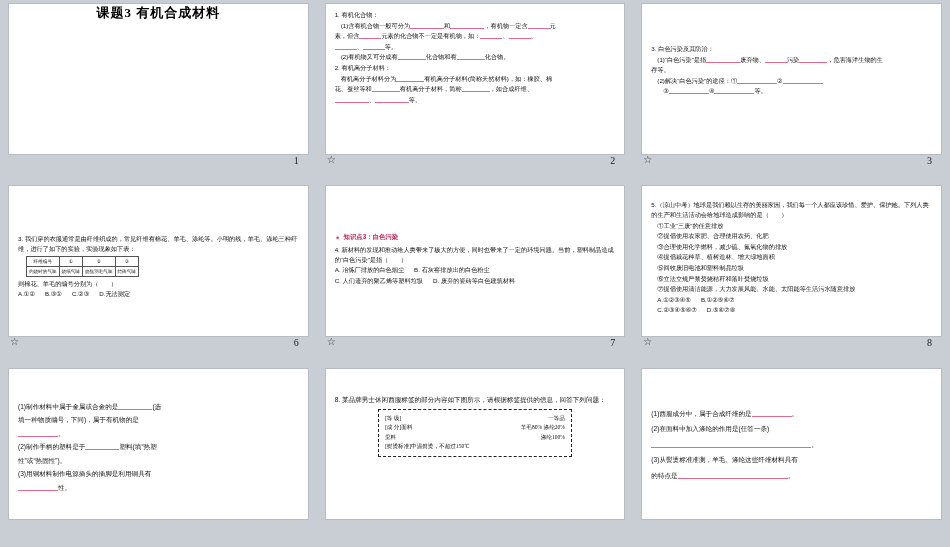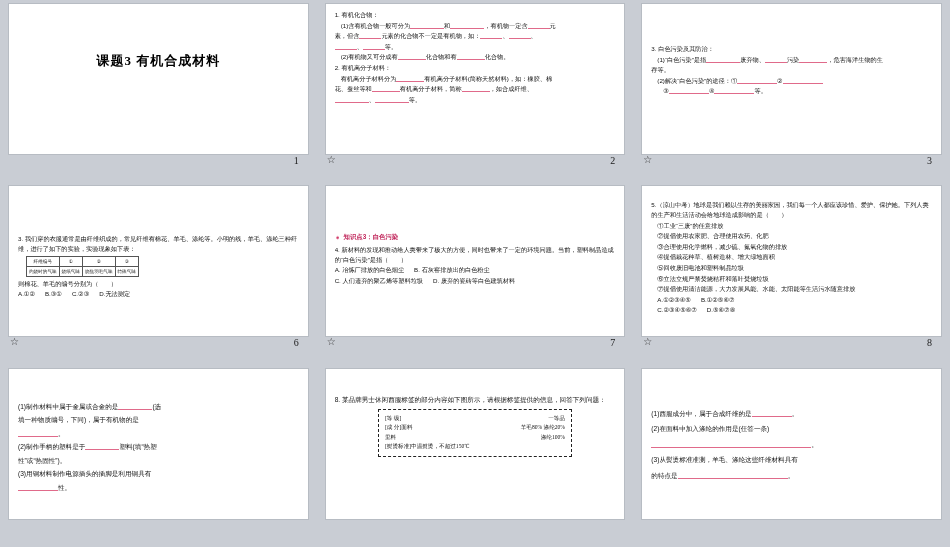--- a/index.html
+++ b/index.html
@@ -63,21 +63,20 @@
     left: 2px;
     top: -1px;
     font-size: 10px;
     color: #333;
   }
   
   .title-slide {
     display: flex;
     align-items: flex-start;
     justify-content: center;
-    padding-top: 48px;
   }
   .maintitle {
     font-family: "Liberation Serif", serif;
     font-weight: bold;
     font-size: 13px;
     letter-spacing: 1px;
     color: #000;
   }
   
   .ln { margin: 0 0 1px 0; white-space: nowrap; overflow: hidden; }

